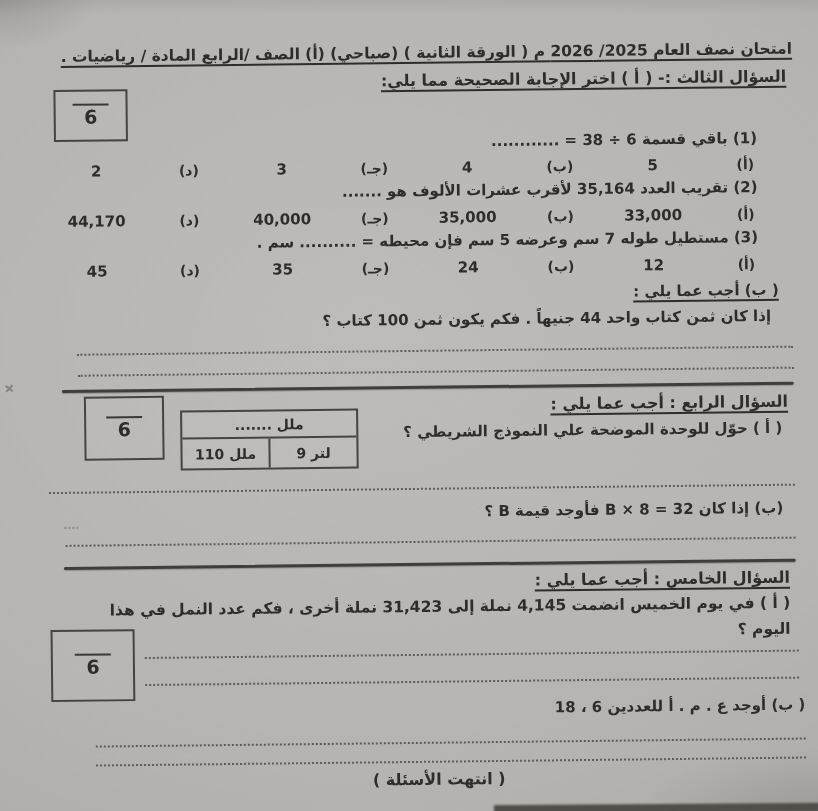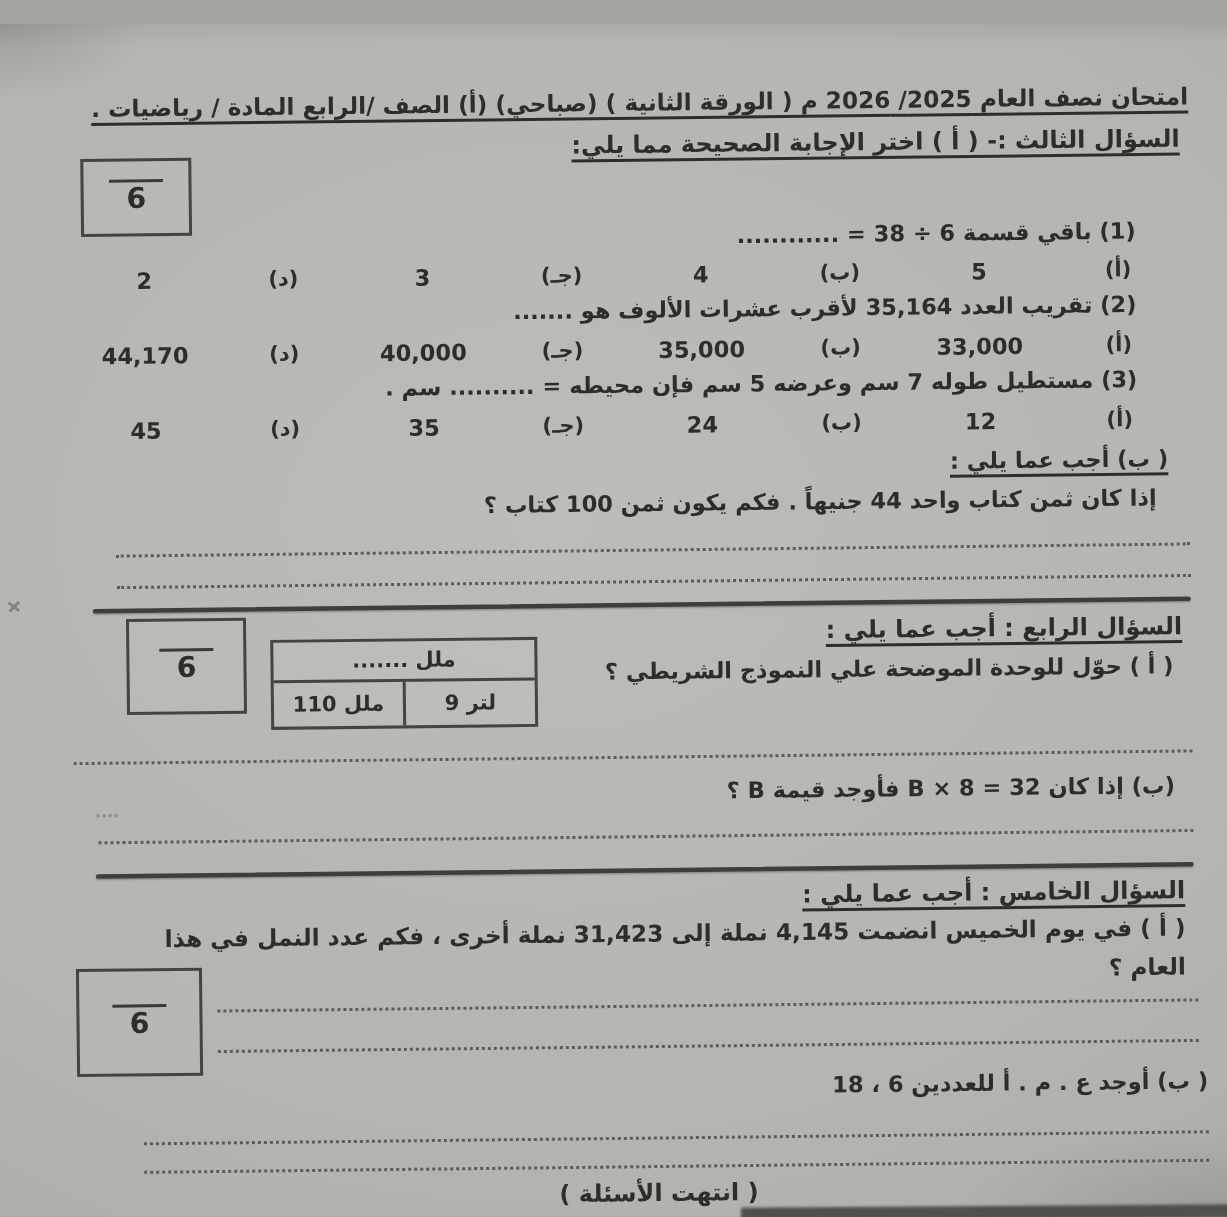--- a/index.html
+++ b/index.html
@@ -8,21 +8,20 @@
     font-family:"DejaVu Sans",sans-serif;
     background:#a4a39f;
   }
   .page{
     position:absolute;inset:0;
     background:
       radial-gradient(140px 70px at 0% 0%, rgba(55,55,52,.18), transparent 70%),
       radial-gradient(260px 90px at 100% 100%, rgba(55,55,52,.16), transparent 70%),
       linear-gradient(rgba(0,0,0,.06), transparent 14px),
       radial-gradient(ellipse 120% 95% at 45% 42%, #bdbcb8 0%, #b5b4b0 55%, #a8a7a3 100%);
-    margin-top: 16px;
   }
   .content{
     position:absolute;inset:0;
     transform:rotate(-0.65deg);
     direction:rtl;
     color:#2e2d29;
     font-weight:700;
   }
   .abs{position:absolute;white-space:nowrap}
   .u{text-decoration:underline;text-underline-offset:4px;text-decoration-thickness:1.6px}
@@ -148,21 +147,21 @@
     <div class="dotline" style="top:488px;left:48px;right:24px"></div>
 
     <div class="abs t15" style="top:503px;right:36px">(ب) إذا كان B × 8 = 32 فأوجد قيمة B ؟</div>
 
     <div class="dotline" style="top:541px;left:64px;right:24px"></div>
 
     <div class="divider" style="top:563px;left:62px;right:24px"></div>
 
     <div class="abs u t16" style="top:572px;right:30px">السؤال الخامس : أجب عما يلي :</div>
     <div class="abs" style="top:598px;right:30px;font-size:15.5px">( أ ) في يوم الخميس انضمت 4,145 نملة إلى 31,423 نملة أخرى ، فكم عدد النمل في هذا</div>
-    <div class="abs" style="top:624px;right:30px;font-size:15.5px">العام ؟</div>
+    <div class="abs" style="top:624px;right:30px;font-size:15.5px">اليوم ؟</div>
 
     <div class="scorebox" style="left:48px;top:626px;width:84px;height:72px">
       <span class="frac">6</span>
     </div>
 
     <div class="dotline" style="top:654px;left:142px;right:22px"></div>
     <div class="dotline" style="top:681px;left:142px;right:22px"></div>
 
     <div class="abs t15" style="top:700px;right:16px">( ب) أوجد ع . م . أ للعددين 6 ، 18</div>
 

